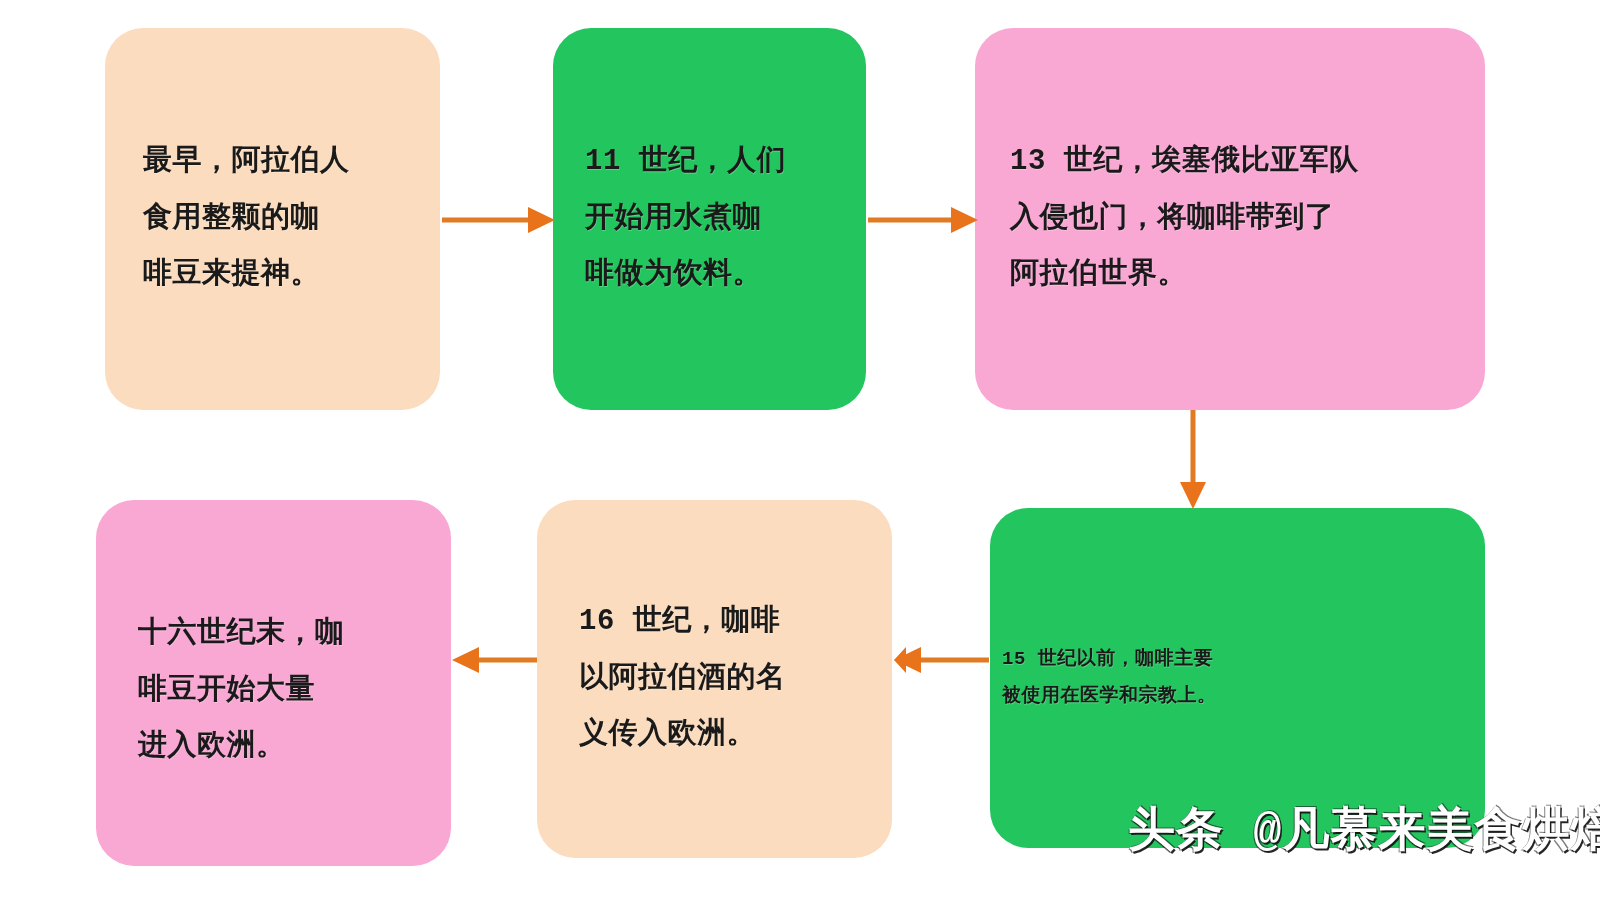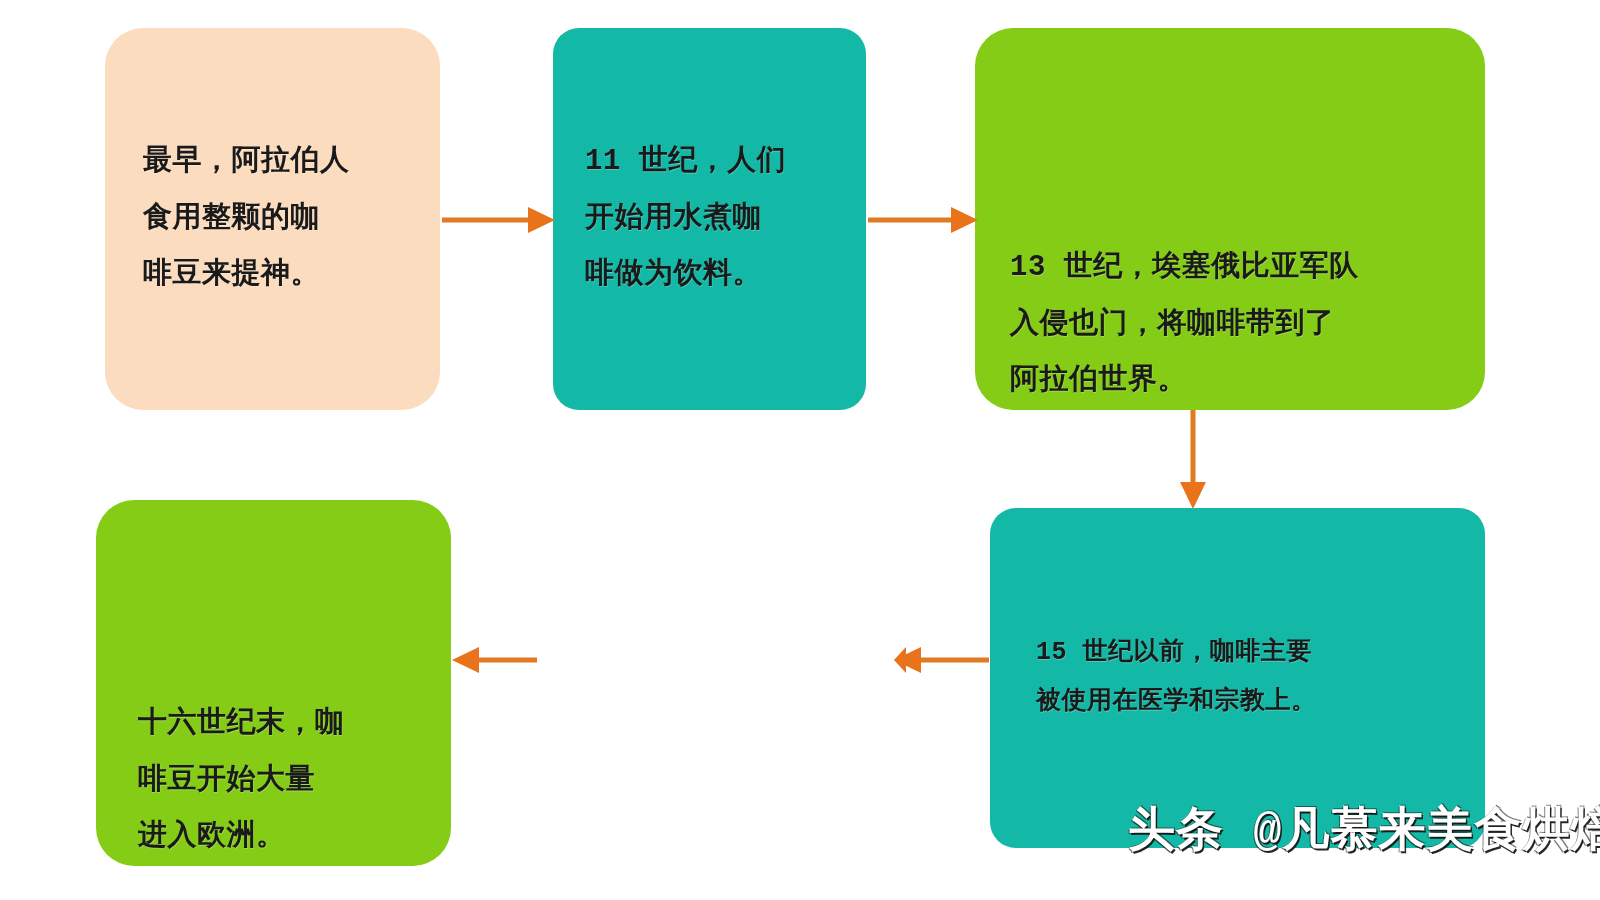--- a/index.html
+++ b/index.html
@@ -37,40 +37,40 @@
     text-align: left;
     white-space: pre-line;
     text-shadow: 0.5px 0.5px 0 rgba(255,255,255,0.25);
   }
   .node .node-text {
     display: block;
     width: 100%;
     white-space: pre-line;
   }
 
-  .tone-light   { background: #14b8a6; border-radius: 26px; }
+  .tone-light   { background: #22c55e; }
   .tone-mid     { background: #fbdcbe; }
-  .tone-dark    { background: #84cc16; justify-content: flex-end; }
+  .tone-dark    { background: #f9a8d4; }
 
   
   #node-1 {
     left: 105px;  top: 28px;   width: 335px; height: 382px;
     padding: 0 0 0 38px;  font-size: 29px;
   }
   #node-2 {
     left: 553px;  top: 28px;   width: 313px; height: 382px;
     padding: 0 0 0 32px;  font-size: 29px;
   }
   #node-3 {
     left: 975px;  top: 28px;   width: 510px; height: 382px;
     padding: 0 0 0 35px;  font-size: 29px;
   }
   #node-4 {
     left: 990px;  top: 508px;  width: 495px; height: 340px;
-    padding: 0 0 0 46px;  font-size: 25px;
+    padding: 0 0 0 12px;  font-size: 19px;
   }
   #node-5 {
     left: 537px;  top: 500px;  width: 355px; height: 358px;
     padding: 0 0 0 42px;  font-size: 29px;
   }
   #node-6 {
     left: 96px;   top: 500px;  width: 355px; height: 366px;
     padding: 16px 0 0 42px;  font-size: 29px;
   }
 
@@ -118,20 +118,25 @@
     <span class="node-text">13 世纪，埃塞俄比亚军队
 入侵也门，将咖啡带到了
 阿拉伯世界。</span>
   </div>
 
   <div class="node tone-light" id="node-4">
     <span class="node-text">15 世纪以前，咖啡主要
 被使用在医学和宗教上。</span>
   </div>
 
+  <div class="node tone-mid" id="node-5">
+    <span class="node-text">16 世纪，咖啡
+以阿拉伯酒的名
+义传入欧洲。</span>
+  </div>
 
   <div class="node tone-dark" id="node-6">
     <span class="node-text">十六世纪末，咖
 啡豆开始大量
 进入欧洲。</span>
   </div>
 
   <div class="arrow" style="left:440px; top:203px; width:118px; height:34px;">
     <svg width="118" height="34" viewBox="0 0 118 34">
       <line x1="2" y1="17" x2="92" y2="17" stroke="#e07b24" stroke-width="5"></line>

